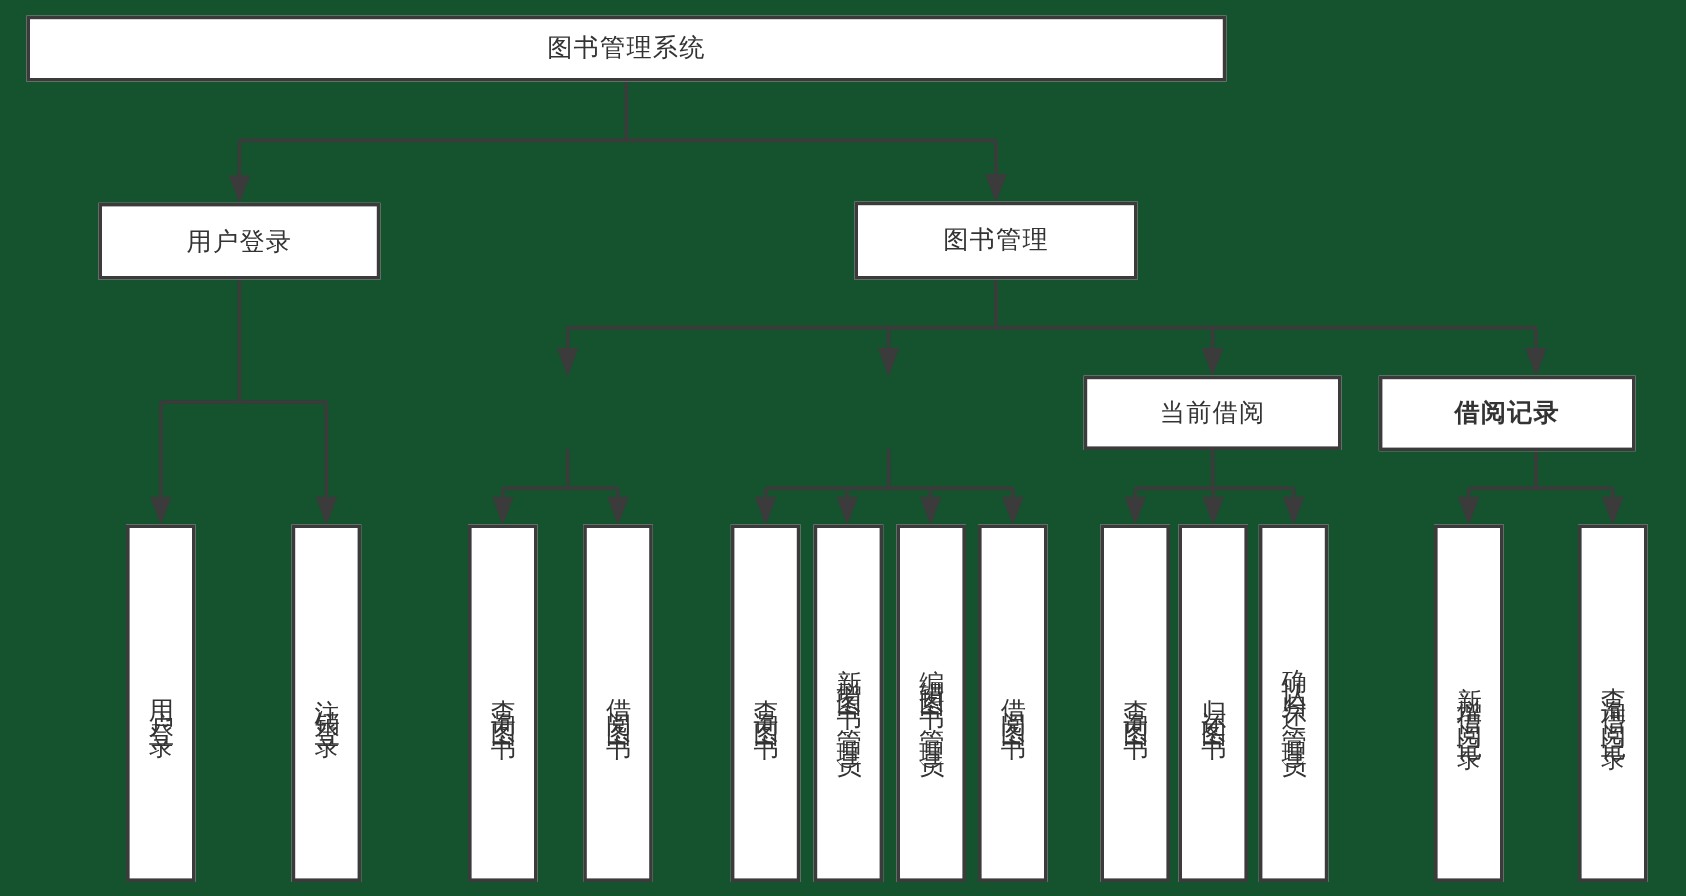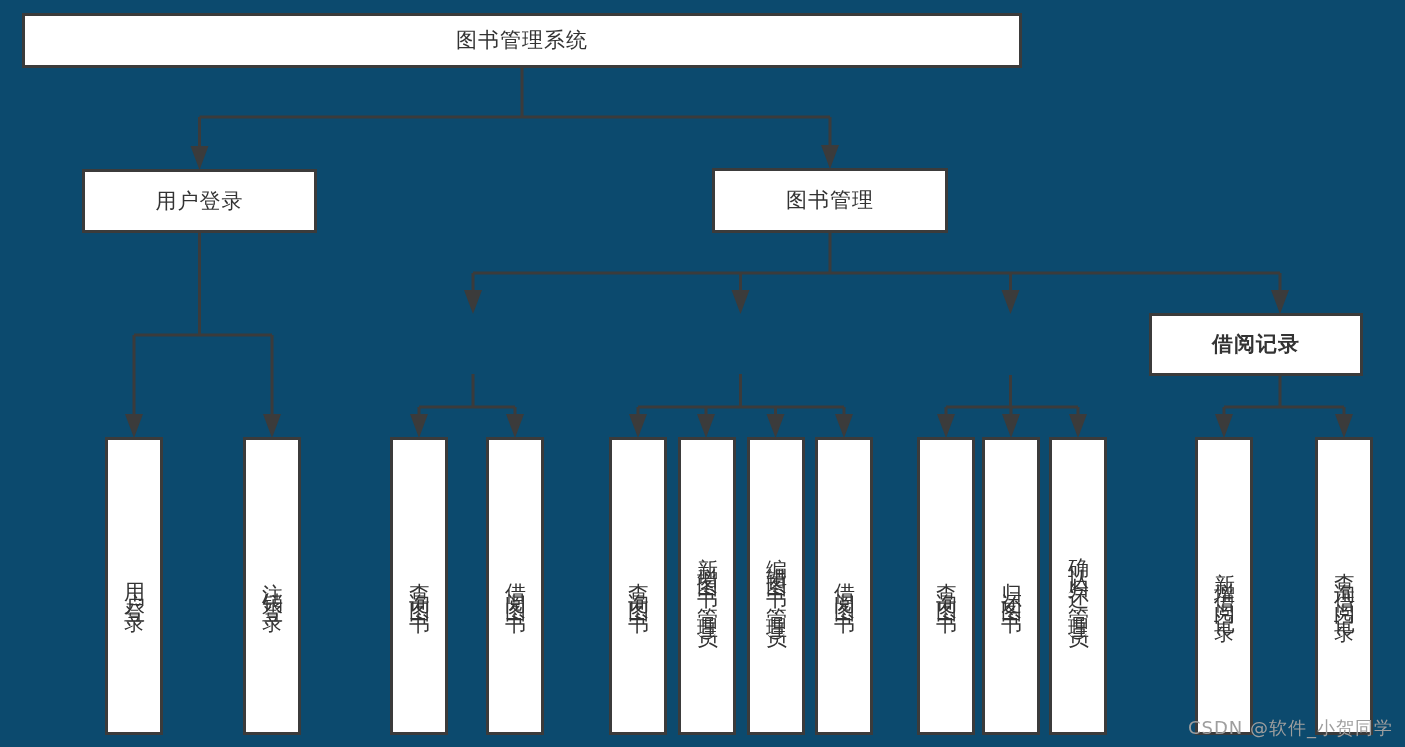--- a/index.html
+++ b/index.html
@@ -1,19 +1,19 @@
 <!DOCTYPE html>
 <html><head>
 <meta charset="utf-8">
 <style>
   html,body{margin:0;padding:0;background:#ffffff;}
   #canvas{
     position:relative;
     width:1405px;height:747px;
-    background:#0c4a6e;
+    background:#14532d;
     overflow:hidden;
     font-family:"DejaVu Sans","Liberation Sans",sans-serif;
   }
   #connectors{position:absolute;left:0;top:0;z-index:1;}
   .box{
     position:absolute;
     box-sizing:border-box;
     background:#ffffff;
     border:3px solid #3b3b3b;
     display:flex;align-items:center;justify-content:center;
@@ -105,20 +105,23 @@
     <span class="lbl">图书管理系统</span>
   </div>
 
   <div class="box" id="b-login">
     <span class="lbl">用户登录</span>
   </div>
   <div class="box" id="b-manage">
     <span class="lbl">图书管理</span>
   </div>
 
+  <div class="box" id="b-current">
+    <span class="lbl">当前借阅</span>
+  </div>
   <div class="box" id="b-records">
     <span class="lbl">借阅记录</span>
   </div>
 
   <div class="box vbox leaf" id="f-login-0">
     <span class="lbl">用户登录</span>
   </div>
   <div class="box vbox leaf" id="f-login-1">
     <span class="lbl">注销登录</span>
   </div>
@@ -153,14 +156,13 @@
     <span class="lbl">确认归还（管理员）</span>
   </div>
 
   <div class="box vbox leaf" id="f-recd-0">
     <span class="lbl">新增借阅记录</span>
   </div>
   <div class="box vbox leaf" id="f-recd-1">
     <span class="lbl">查询借阅记录</span>
   </div>
 
-  <div id="watermark">CSDN @软件_小贺同学</div>
 </div>
 
 </body></html>

